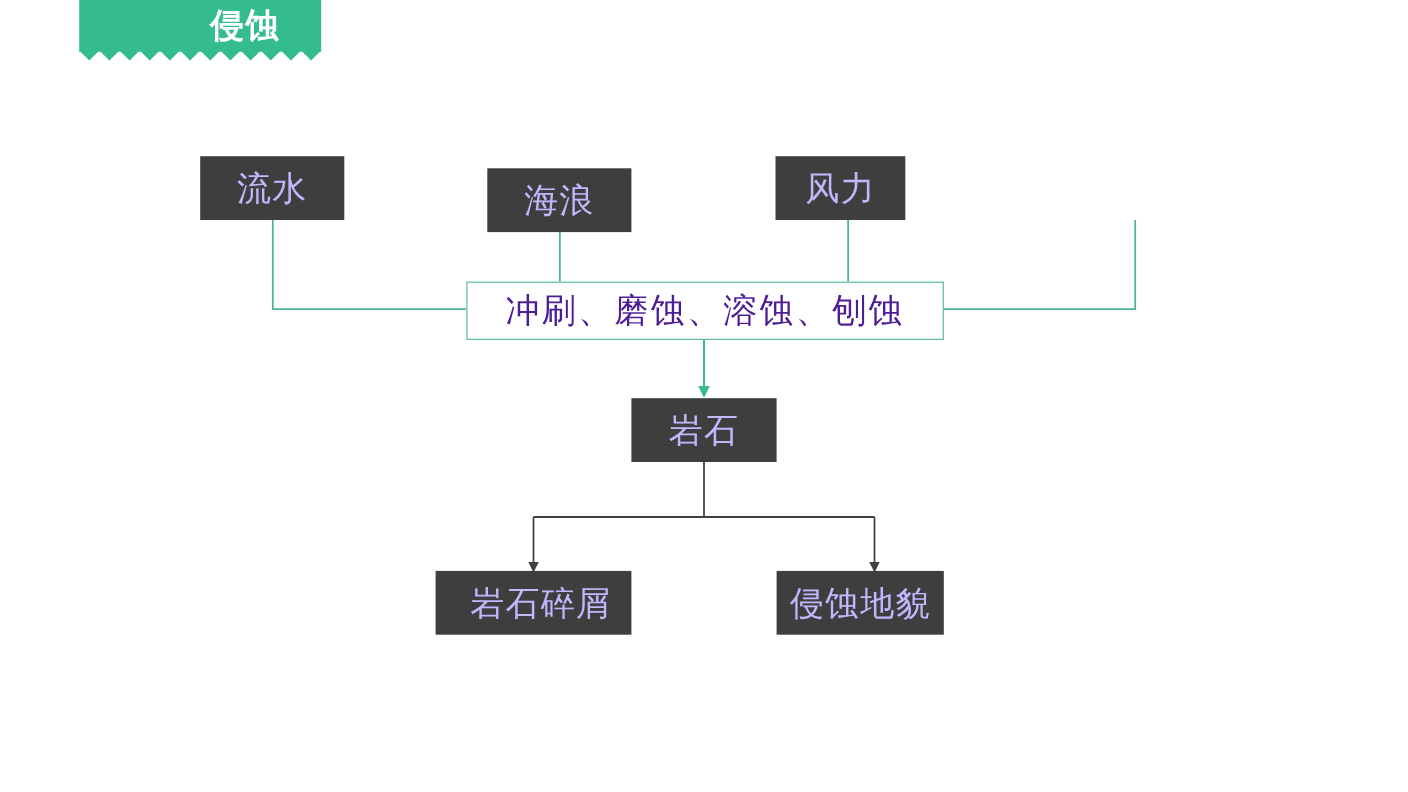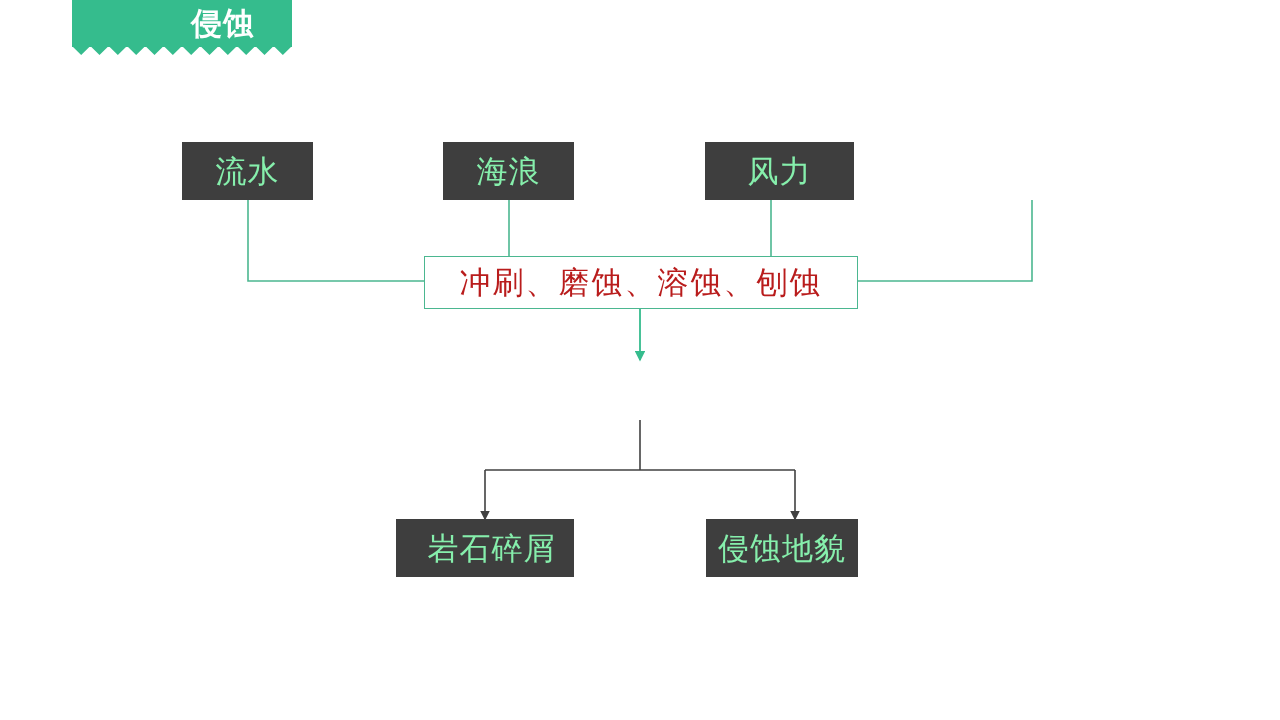--- a/index.html
+++ b/index.html
@@ -66,28 +66,28 @@
     position: absolute;
     box-sizing: border-box;
     display: flex;
     align-items: center;
     justify-content: center;
     line-height: 1;
     white-space: nowrap;
   }
   .node-dark {
     background: #3e3e3e;
-    color: #86efac;
+    color: #c4b5fd;
     font-size: 31px;
     letter-spacing: 1px;
   }
   .node-green {
     background: #ffffff;
     border: 1.6px solid #4bb790;
-    color: #b91c1c;
+    color: #4c1d95;
     font-size: 31px;
     letter-spacing: 2px;
   }
 
   
   .wires {
     position: absolute;
     left: 0;
     top: 0;
     width: 1280px;
@@ -138,31 +138,34 @@
       <path d="M640,420 L640,470"></path>
       <path d="M485,470 L795,470"></path>
     </g>
     <path d="M485,470 L485,519" stroke="#404040" stroke-width="1.6" fill="none" marker-end="url(#arrow-dark)"></path>
     <path d="M795,470 L795,519" stroke="#404040" stroke-width="1.6" fill="none" marker-end="url(#arrow-dark)"></path>
   </svg>
 
   <div class="node node-dark" style="left:182px; top:142px; width:131px; height:58px;">
     <span>流水</span>
   </div>
-  <div class="node node-dark" style="left:443px; top:142px; width:131px; height:58px;">
+  <div class="node node-dark" style="left:443px; top:153px; width:131px; height:58px;">
     <span>海浪</span>
   </div>
-  <div class="node node-dark" style="left:705px; top:142px; width:149px; height:58px;">
+  <div class="node node-dark" style="left:705px; top:142px; width:118px; height:58px;">
     <span>风力</span>
   </div>
 
   <div class="node node-green" style="left:424px; top:256px; width:434px; height:53px;">
     <span>冲刷、磨蚀、溶蚀、刨蚀</span>
   </div>
 
+  <div class="node node-dark" style="left:574px; top:362px; width:132px; height:58px;">
+    <span>岩石</span>
+  </div>
 
   <div class="node node-dark" style="left:396px; top:519px; width:178px; height:58px;padding-left:13px;">
     <span>岩石碎屑</span>
   </div>
   <div class="node node-dark" style="left:706px; top:519px; width:152px; height:58px;">
     <span>侵蚀地貌</span>
   </div>
 
 </div>
 

